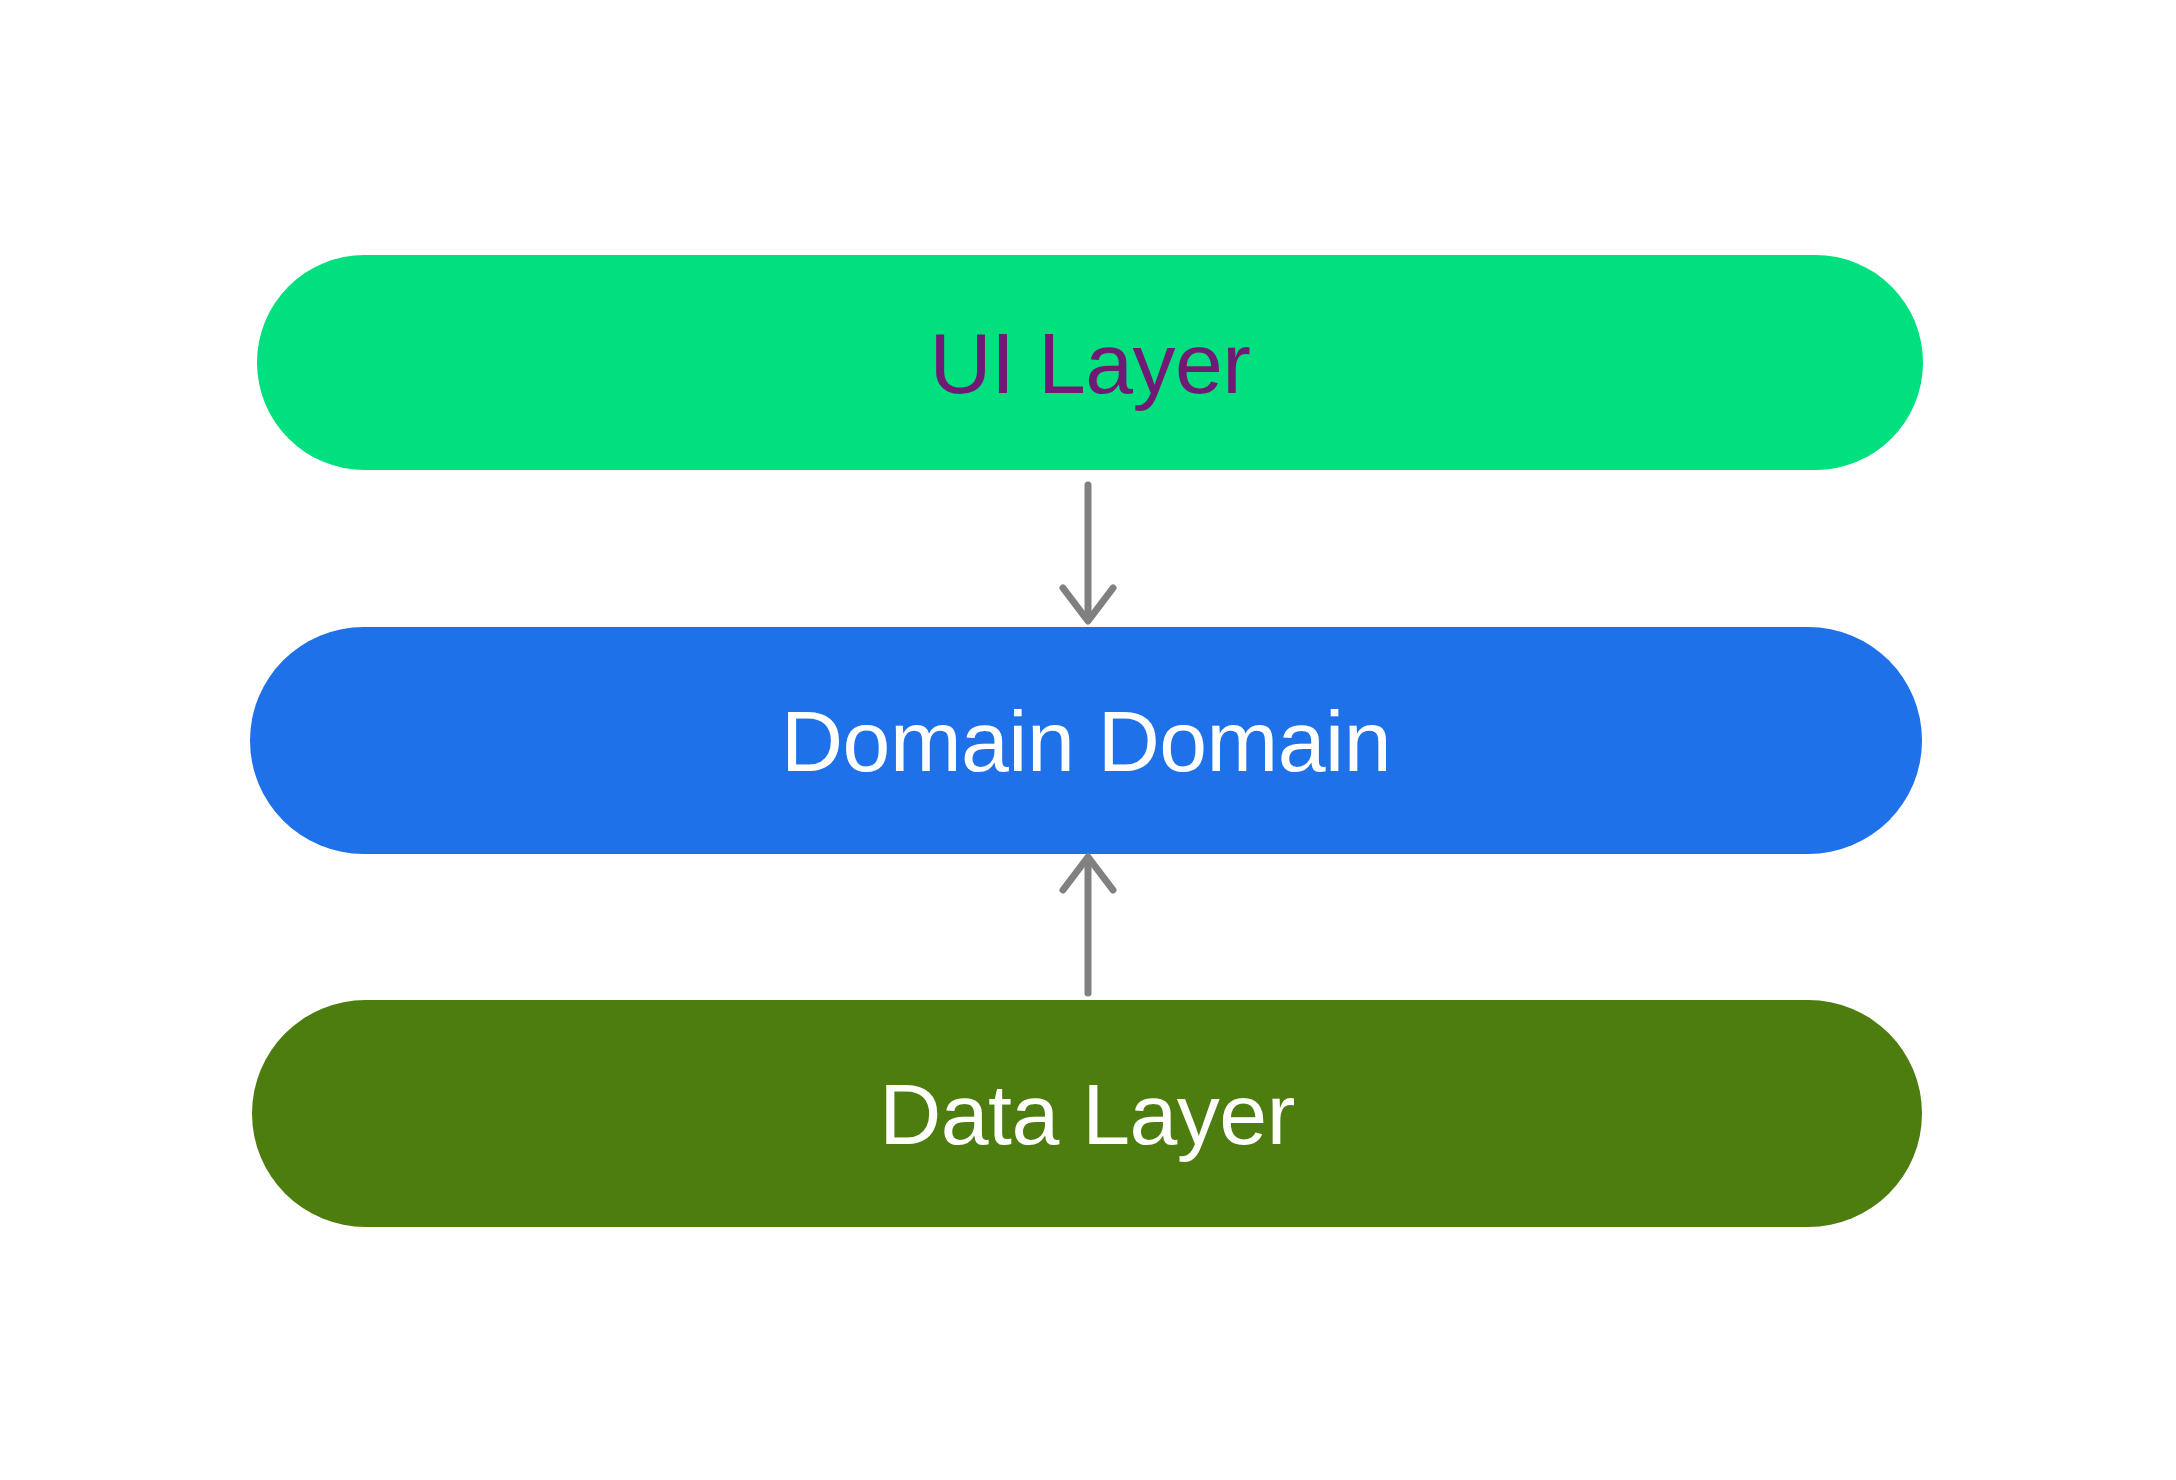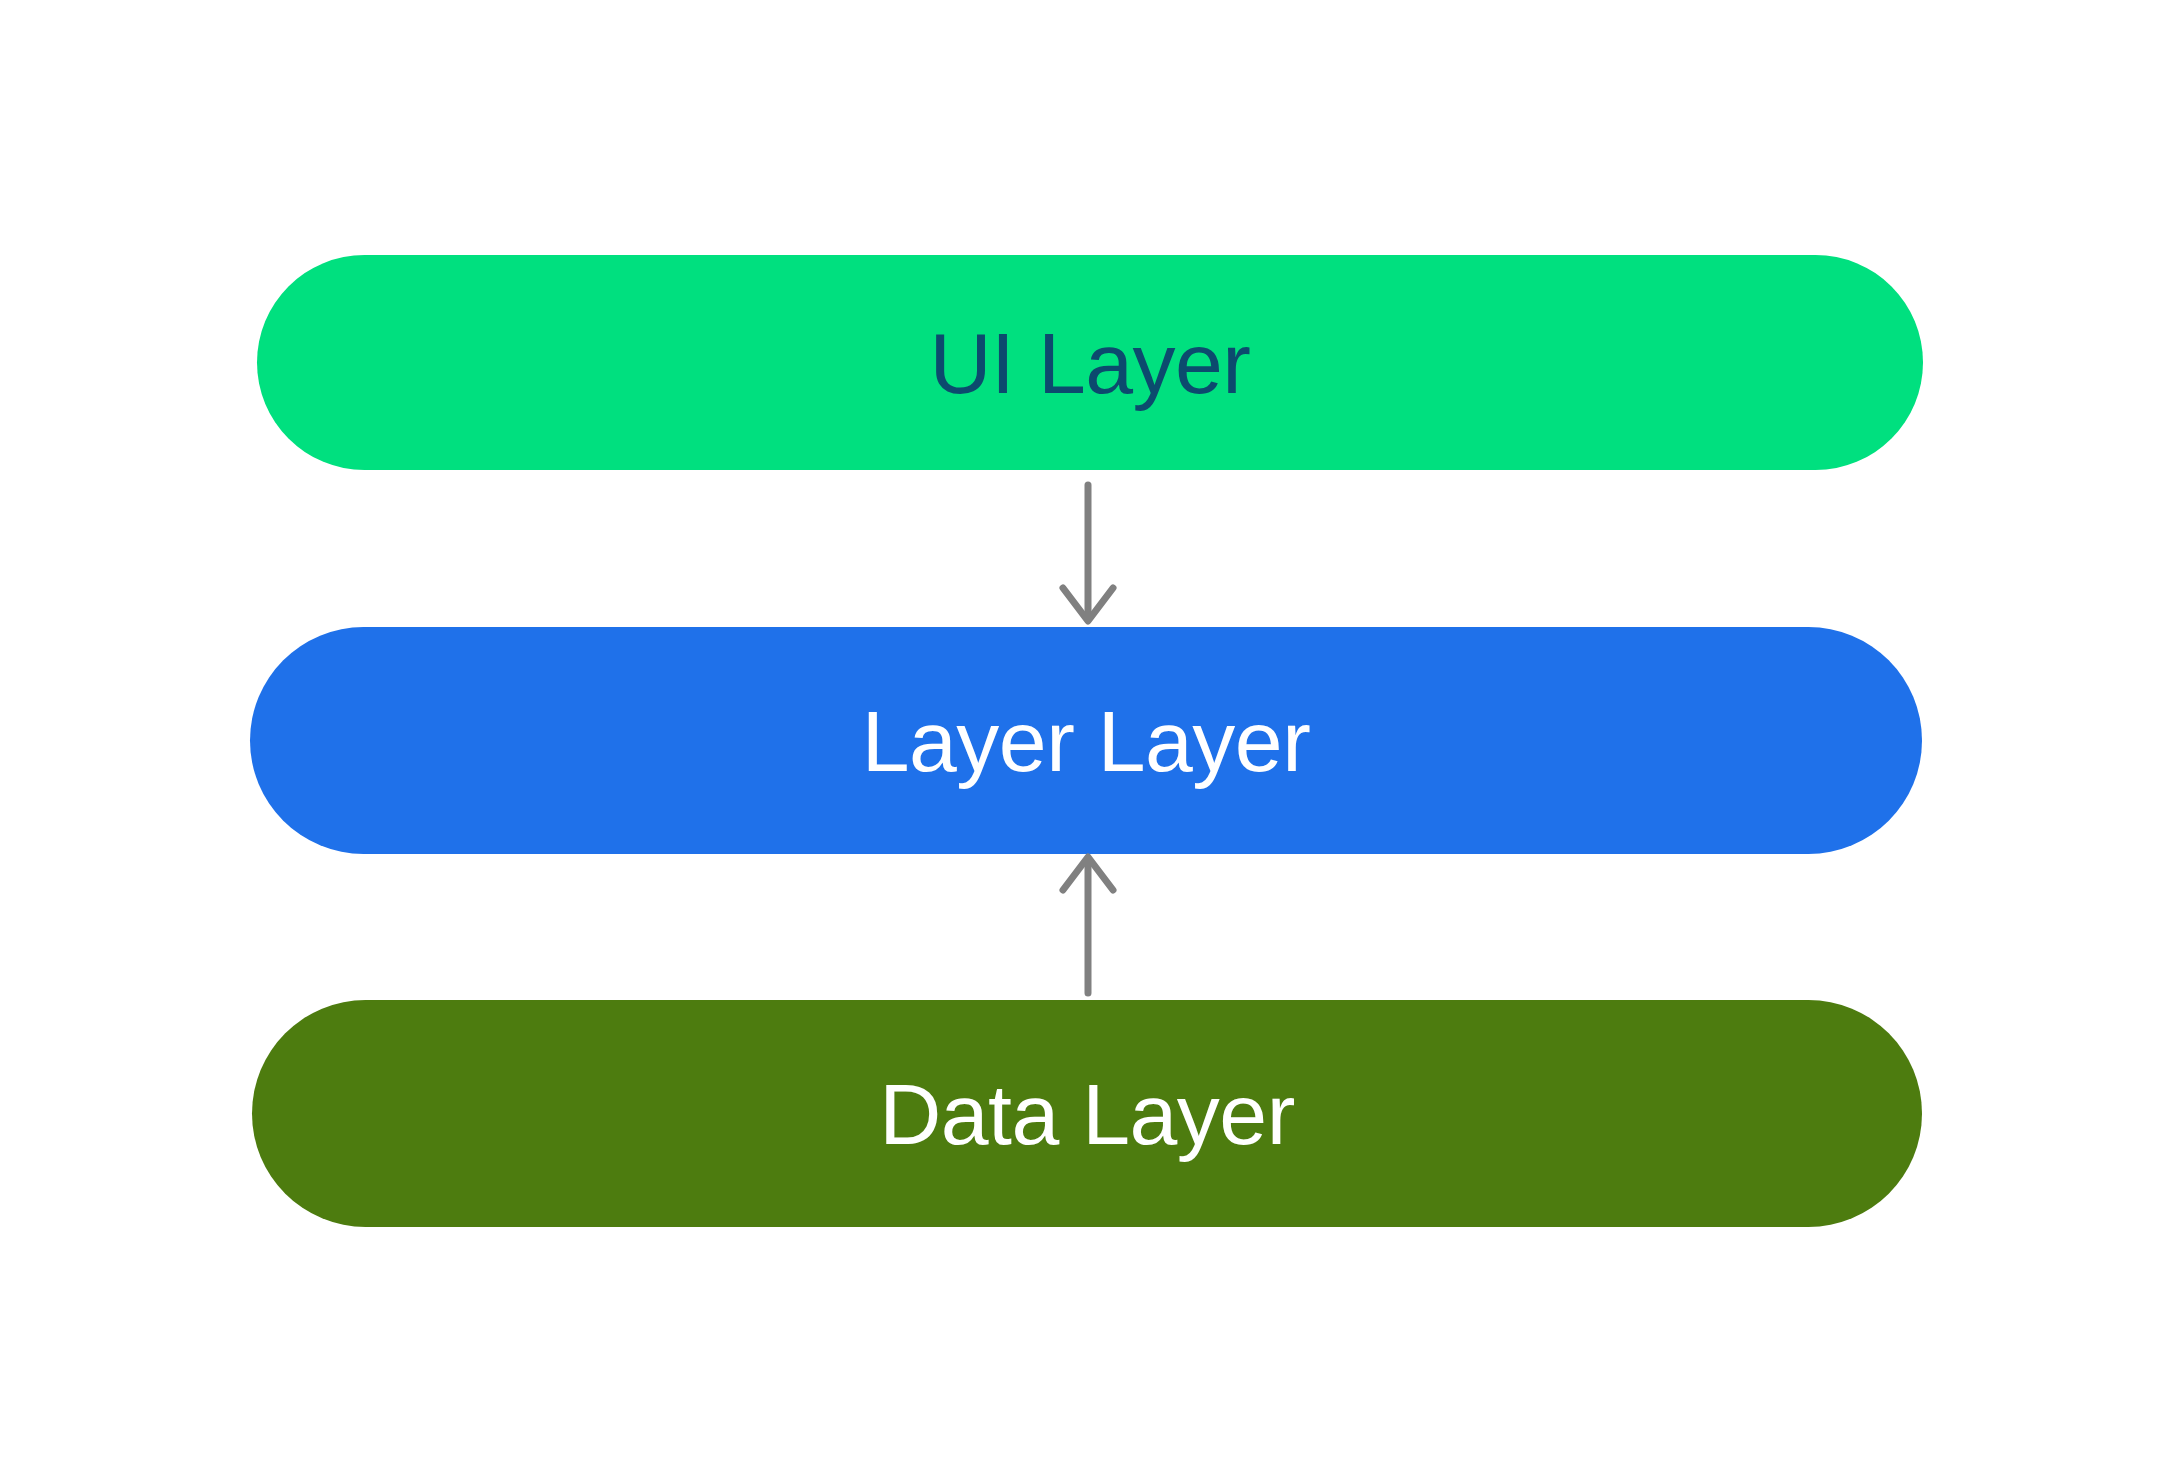--- a/index.html
+++ b/index.html
@@ -73,25 +73,25 @@
     height: 1480px;
     pointer-events: none;
   }
 </style>
 </head>
 <body style="background: rgb(255, 255, 255);">
 
 <div id="diagram-root" style="background: rgb(255, 255, 255);">
 
   <div class="layer-box" id="box-ui" style="background: rgb(0, 224, 127);">
-    <span class="layer-label" style="color: #0c4a6e;">UI Layer</span>
+    <span class="layer-label" style="color: #701a75;">UI Layer</span>
   </div>
 
   <div class="layer-box" id="box-domain" style="background: rgb(31, 113, 234);">
-    <span class="layer-label" style="color: rgb(255, 255, 255);">Layer Layer</span>
+    <span class="layer-label" style="color: rgb(255, 255, 255);">Domain Domain</span>
   </div>
 
   <div class="layer-box" id="box-data" style="background: #4d7c0f;">
     <span class="layer-label" style="color: rgb(255, 255, 255);">Data Layer</span>
   </div>
 
   <svg id="connectors" viewBox="0 0 2176 1480" xmlns="http://www.w3.org/2000/svg">
 
     <g>
       <line x1="1088" y1="485" x2="1088" y2="617" stroke="#808080" stroke-width="7" stroke-linecap="round"></line>

